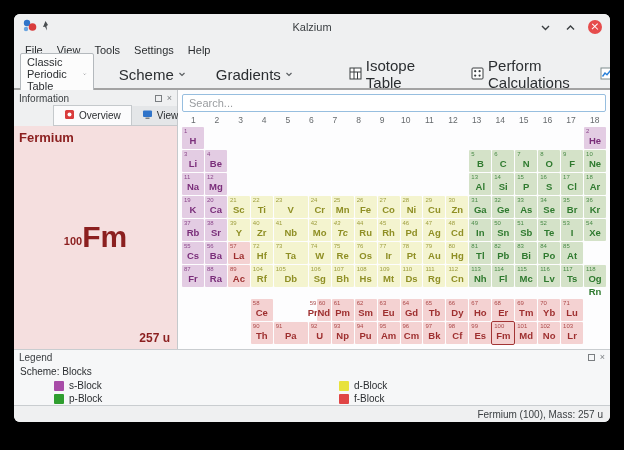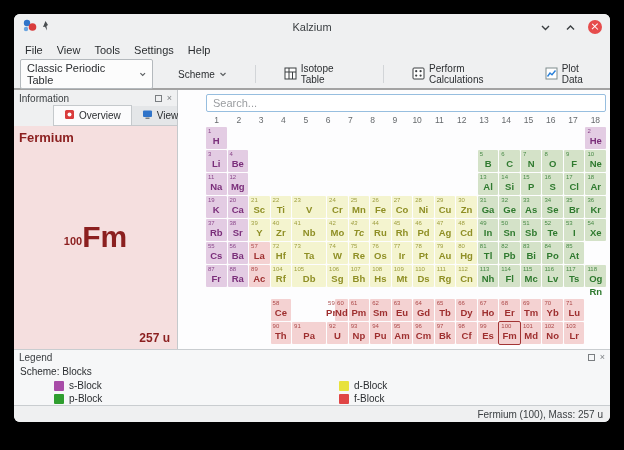--- a/index.html
+++ b/index.html
@@ -18,21 +18,21 @@
   .close-btn:before { transform:rotate(45deg); } .close-btn:after { transform:rotate(-45deg); }
 
   
   .menubar { height:20px; display:flex; align-items:center; padding:0 4px; }
   .menu-item { font-size:11px; color:#2b2e31; padding:0 7px; line-height:20px; }
 
   
   .toolbar { height:30px; display:flex; align-items:center; padding:0 6px; gap:20px; border-bottom:2px solid #a3a3a3; }
   .combobox { display:inline-flex; align-items:center; gap:12px; background:#fcfcfc; border:1px solid #b4b9bd; border-radius:2px;
               padding:2px 6px; font-size:11px; color:#2b2e31; }
-  .tb-btn { display:inline-flex; align-items:center; gap:4px; font-size:10px; color:#2b2e31; padding:3px 5px; border-radius:2px; }
+  .tb-btn { display:inline-flex; align-items:center; gap:4px; font-size:15px; color:#2b2e31; padding:3px 5px; border-radius:2px; }
   .tb-btn.disabled { color:#a4a7aa; }
   .tb-sep { width:1px; height:18px; background:#d2d5d8; margin:0 3px; }
 
   
   .content { flex:1; display:flex; min-height:0; }
 
   
   .sidebar { width:164px; display:flex; flex-direction:column; border-right:1px solid #c5c9cc; background:#eff0f1; }
   .sb-header { height:16px; display:flex; align-items:center; padding:0 5px; font-size:10px; color:#3a3e41; }
   .sb-header .sb-icons { margin-left:auto; display:flex; gap:5px; align-items:center; }
@@ -42,21 +42,21 @@
   .sb-tab { display:flex; align-items:center; gap:4px; font-size:10px; color:#2b2e31; padding:0 10px; height:20px; }
   .sb-tab.active { background:#fbfbfc; border:1px solid #c5c9cc; border-bottom:none; }
   .overview { flex:1; position:relative; background:#f5dfdf; color:#8b1f1f; }
   .ov-name { position:absolute; top:4px; left:5px; font-size:13px; font-weight:bold; }
   .ov-center { position:absolute; top:50%; left:50%; transform:translate(-50%,-55%); display:flex; align-items:flex-end; }
   .ov-num { font-size:11px; font-weight:bold; margin-bottom:4px; }
   .ov-sym { font-size:30px; font-weight:bold; line-height:28px; }
   .ov-mass { position:absolute; bottom:4px; right:7px; font-size:12px; font-weight:bold; }
 
   
-  .main { flex:1; display:flex; flex-direction:column; background:#fdfdfe; min-width:0;padding-left:24px; }
+  .main { flex:1; display:flex; flex-direction:column; background:#fdfdfe; min-width:0; }
   .search-row { padding:3px 4px 2px 4px; }
   .search-input { width:100%; height:18px; border:1px solid #97bedf; border-radius:2px; padding:0 6px; font-size:11px;
                   font-family:"Liberation Sans", sans-serif; color:#2b2e31; background:#fff; outline:none; }
   .search-input::placeholder { color:#9a9da0; }
   .group-row { display:grid; grid-template-columns:repeat(18,1fr); gap:1px; margin:1px 4px 1px 4px; }
   .group-label { font-size:8.5px; color:#65696c; text-align:center; line-height:11px; }
   .ptable { display:grid; grid-template-columns:repeat(18,1fr); grid-template-rows:repeat(7,22px) 10px repeat(2,22px);
             gap:1px; margin:0 4px; }
   .el { position:relative; border-radius:1px; }
   .el-num { position:absolute; top:1px; left:2px; font-size:6px; line-height:6px; opacity:.85; }
@@ -127,20 +127,26 @@
 
   <div class="toolbar">
     <div class="combobox">
       <span>Classic Periodic Table</span>
       <svg width="8" height="8" viewBox="0 0 8 8">
           <path d="M1.5 3 L4 5.5 L6.5 3" fill="none" stroke="#5a5e61" stroke-width="1.2"></path>
         </svg>
     </div>
     <div class="tb-btn">
       <span>Scheme</span>
+      <svg width="8" height="8" viewBox="0 0 8 8">
+          <path d="M1.5 3 L4 5.5 L6.5 3" fill="none" stroke="#5a5e61" stroke-width="1.2"></path>
+        </svg>
+    </div>
+    <div class="tb-btn">
+      <span>Gradients</span>
       <svg width="8" height="8" viewBox="0 0 8 8">
           <path d="M1.5 3 L4 5.5 L6.5 3" fill="none" stroke="#5a5e61" stroke-width="1.2"></path>
         </svg>
     </div>
     <div class="tb-sep"></div>
     <div class="tb-btn">
       <span>
         <svg width="13" height="13" viewBox="0 0 13 13">
             <rect x="1" y="1" width="11" height="11" fill="#fdfdfd" stroke="#3a3e41"></rect>
             <line x1="1" y1="5" x2="12" y2="5" stroke="#3a3e41"></line>

